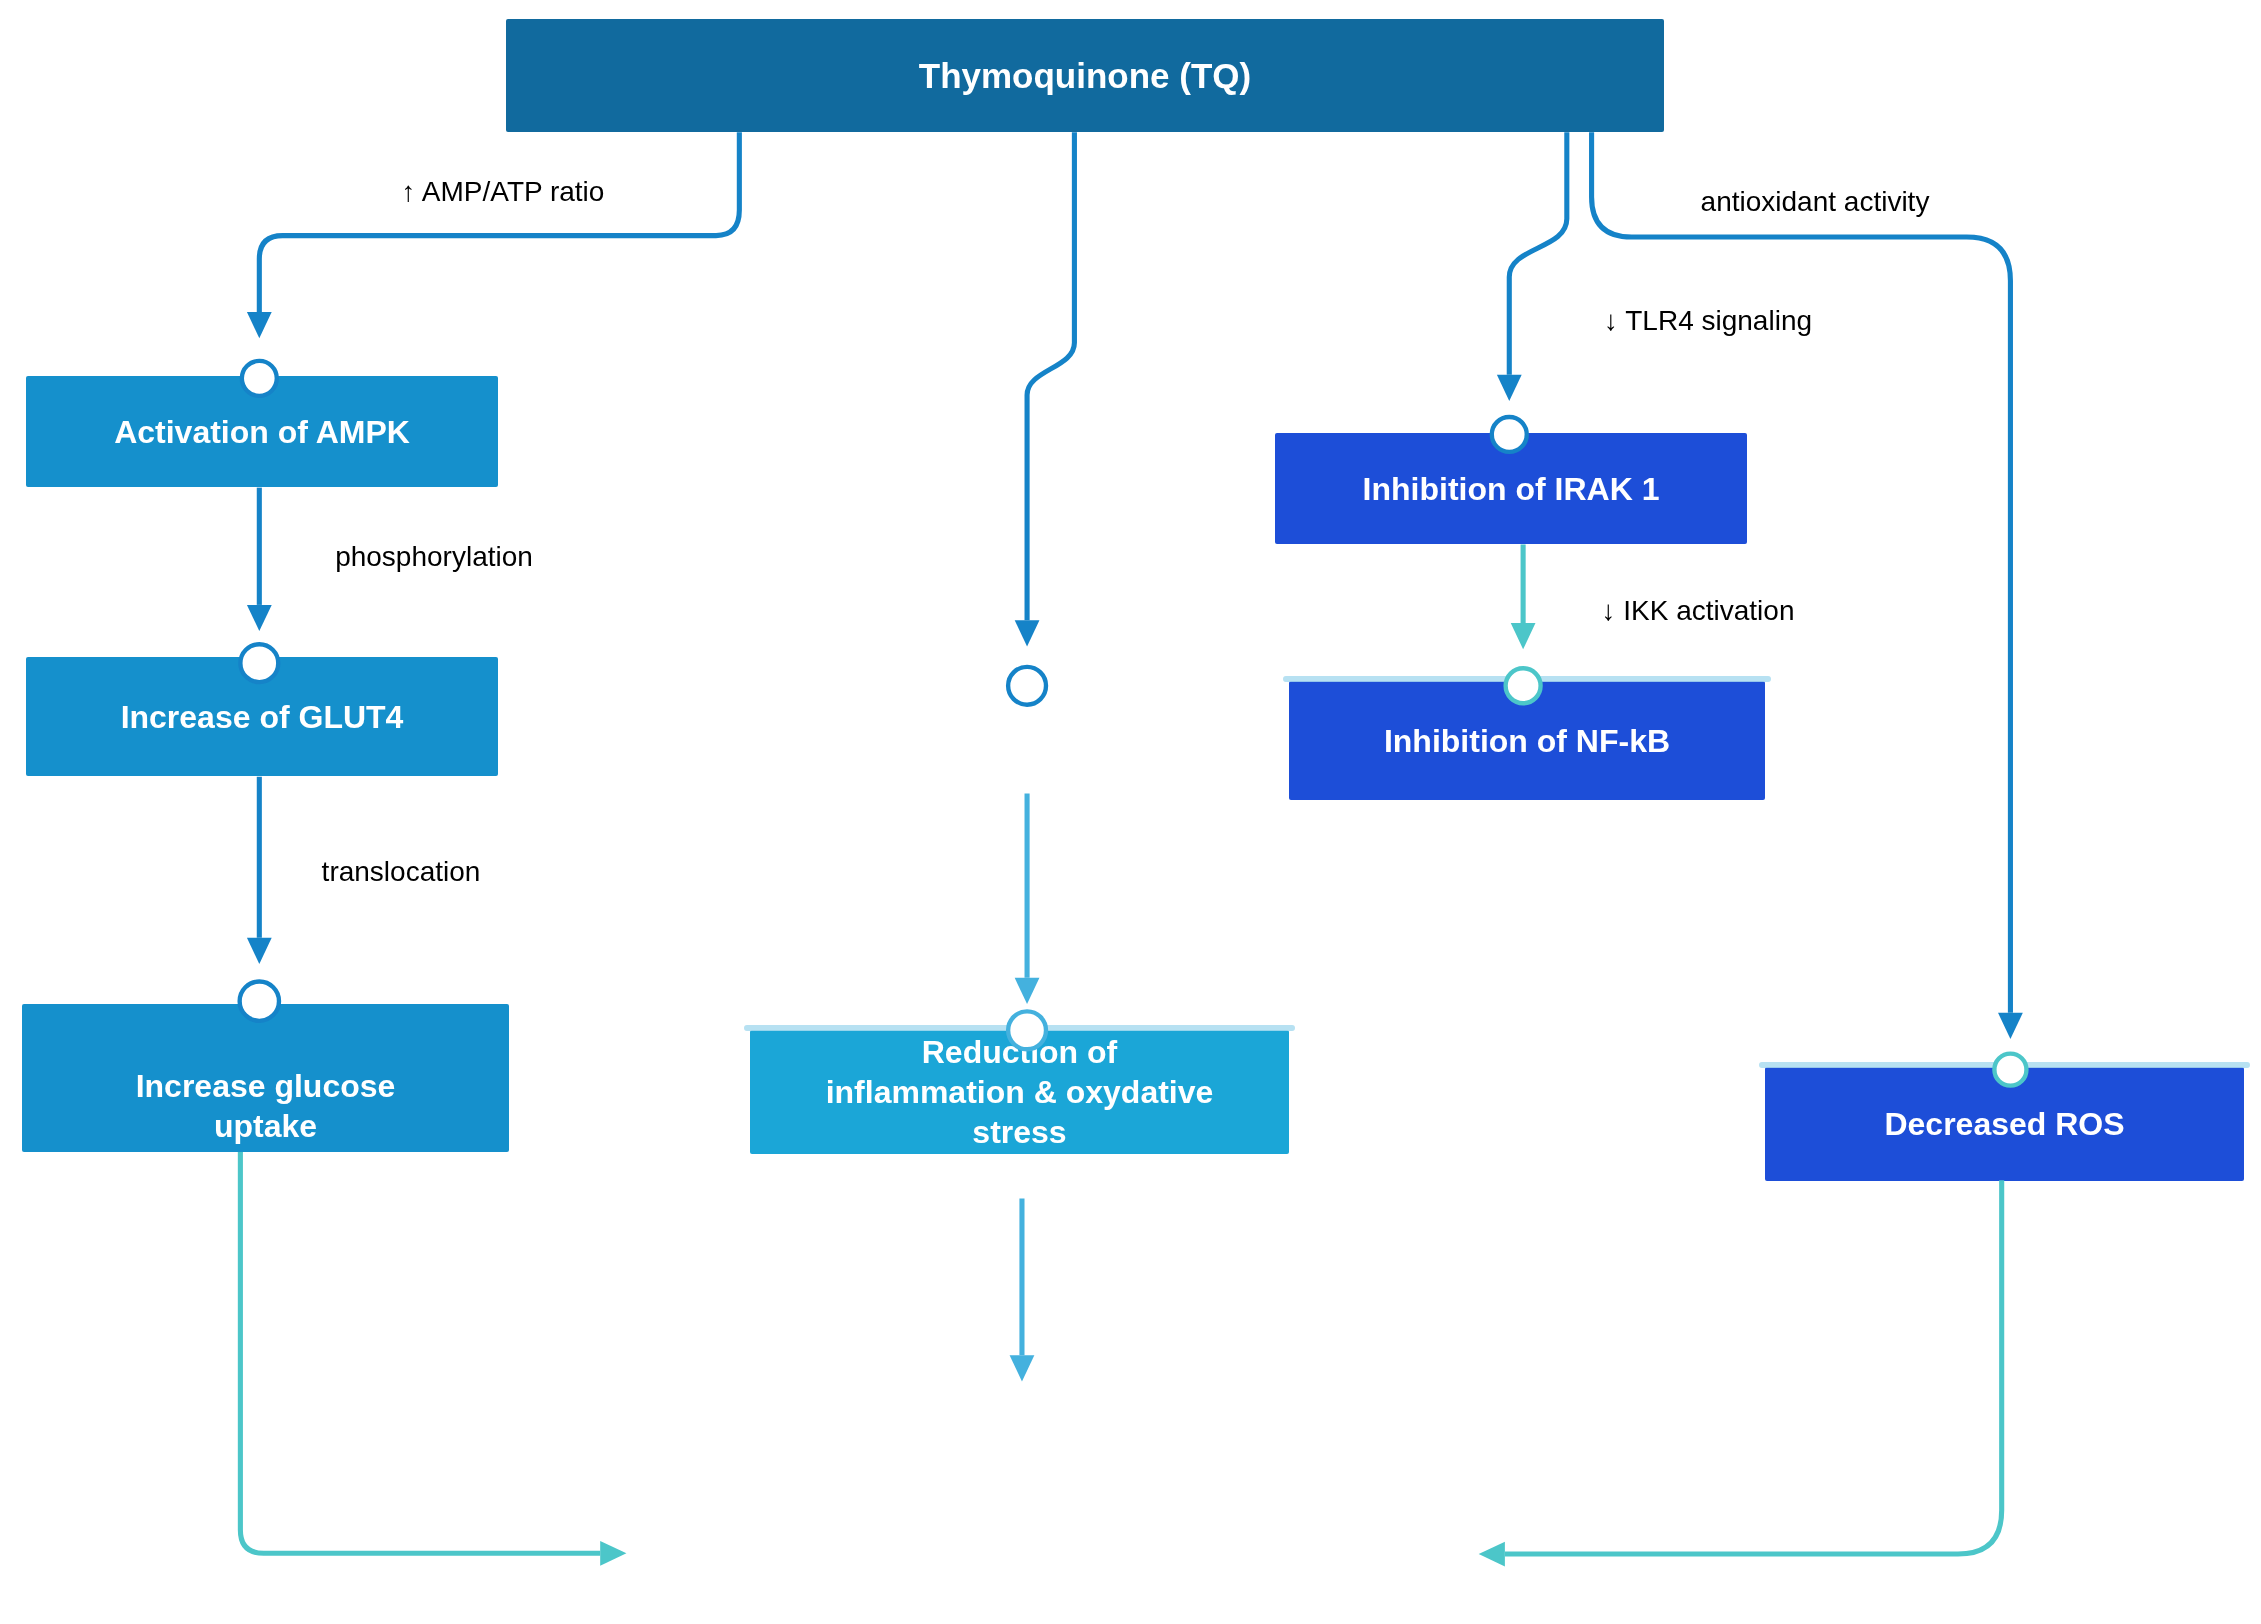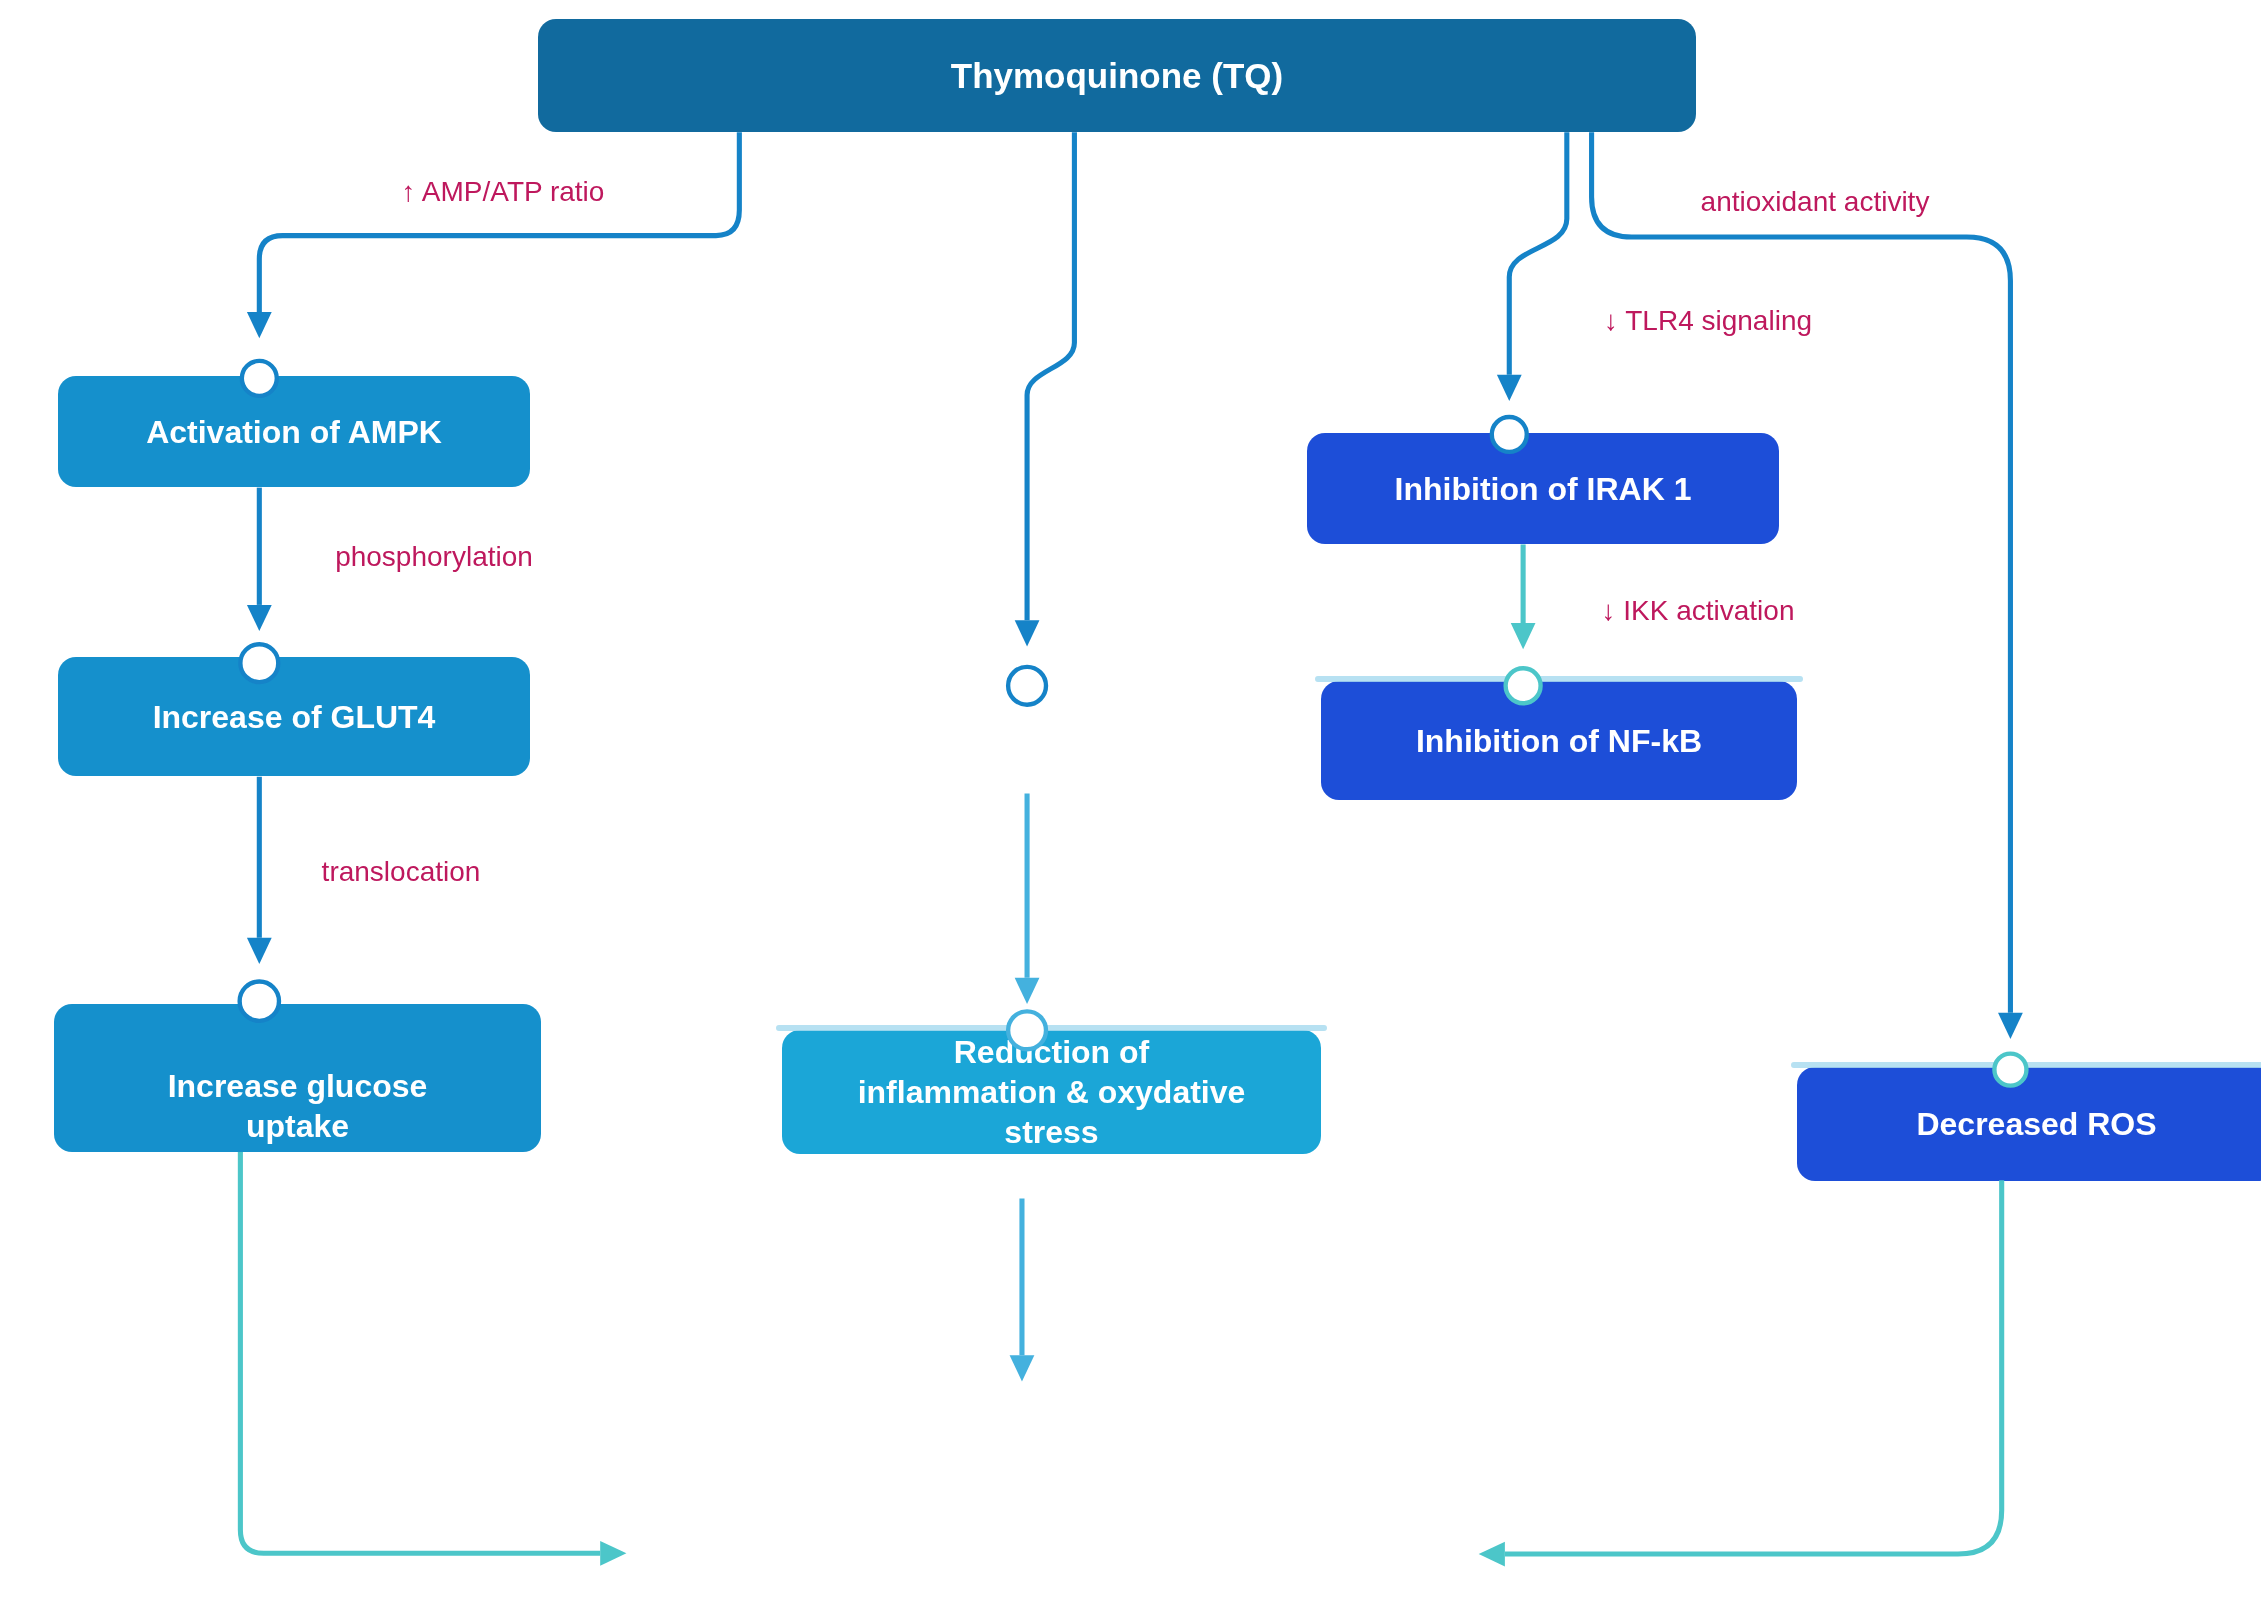--- a/index.html
+++ b/index.html
@@ -9,40 +9,39 @@
     background:#ffffff;
     font-family:"Liberation Sans", sans-serif;
     overflow:hidden;
   }
   .node{
     position:absolute;
     display:flex;align-items:center;justify-content:center;
     color:#ffffff;
     font-weight:bold;
     text-align:center;
-    border-radius:18px;
+    border-radius:2px;
     line-height:1.25;
     box-sizing:border-box;
     padding:5.8px 13px;
-    margin-left:32px;
   }
   .node .node-label{white-space:pre-line;}
   .dark-blue{background:#116a9e;}
   .mid-blue{background:#1590cc;}
   .light-blue{background:#1ba6d7;}
   .teal{background:#1d4ed8;}
   .hl-top::before{
     content:"";
     position:absolute;left:-5.8px;right:-5.8px;top:-5.1px;height:5.8px;
     background:#aadcf0;opacity:.85;border-radius:2.9px;
   }
   .edge-label{
     position:absolute;
     transform:translate(-50%,-50%);
-    color:#be185d;
+    color:#000000;
     font-size:28px;
     font-weight:400;
     white-space:nowrap;
     z-index:3;
   }
   .connector-layer{
     position:absolute;inset:0;
     z-index:2;
     pointer-events:none;
   }

